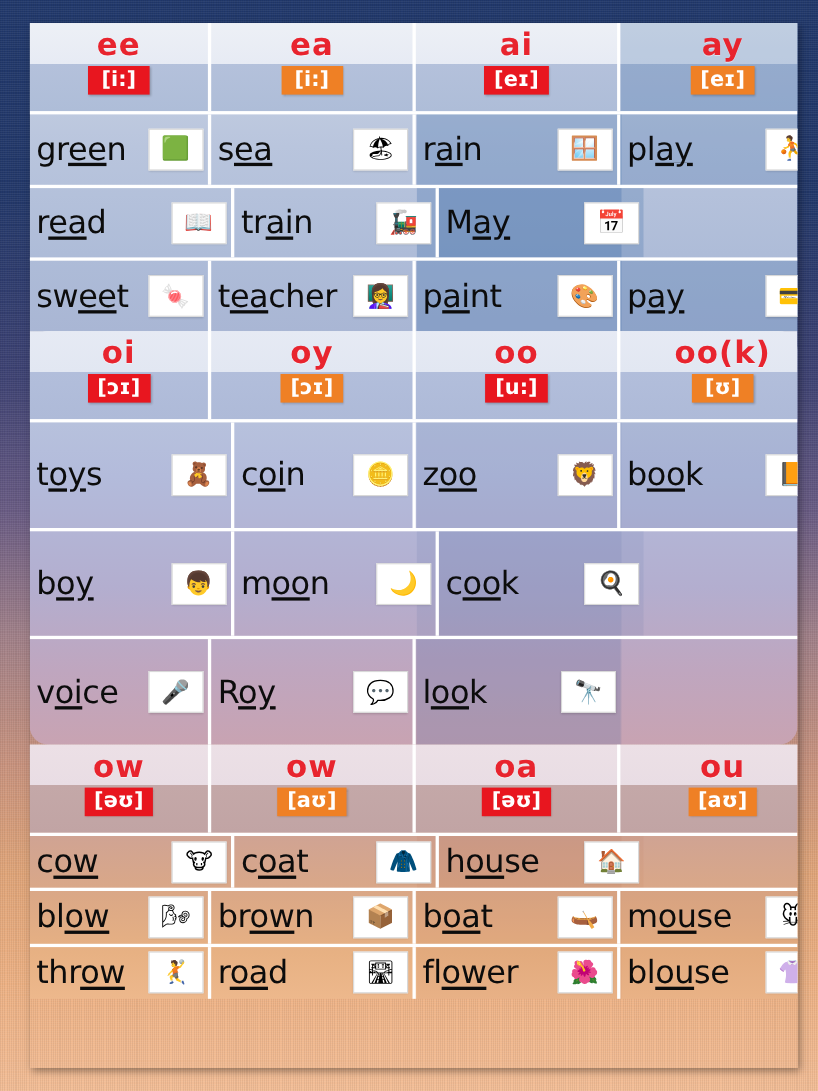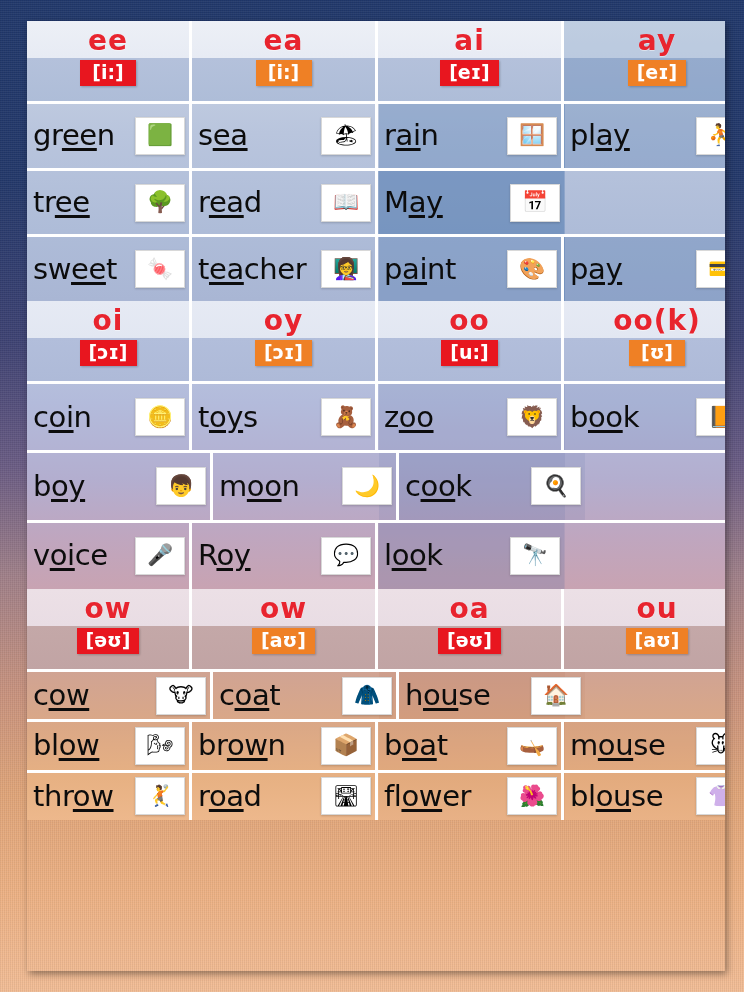--- a/index.html
+++ b/index.html
@@ -51,21 +51,21 @@
     overflow: hidden;
     z-index: 2;
   }
 
   .section {
     position: relative;
     display: flex;
     flex-direction: column;
   }
   .section.s1 { height: 280px; background: linear-gradient(180deg,#e9ecf3 0%, #c6d0e2 12%, #b9c5dd 40%, #aebcd8 75%, #a9b6d4 100%); }
-  .section.s2 { height: 288px; background: linear-gradient(180deg,#dfe3ee 0%, #bac6de 12%, #b3bbdb 35%, #b3aecf 62%, #bfa6bf 82%, #c8a3b2 100%); }
+  .section.s2 { height: 376px; background: linear-gradient(180deg,#dfe3ee 0%, #bac6de 12%, #b3bbdb 35%, #b3aecf 62%, #bfa6bf 82%, #c8a3b2 100%); border-radius: 17px; }
   .section.s3 { height: 231px; background: linear-gradient(180deg,#e9dfe4 0%, #cbb2b4 13%, #cfa394 34%, #dba886 60%, #e7b183 82%, #edb88c 100%); }
 
   
   .coltint {
     position: absolute;
     top: 0; bottom: 0;
     pointer-events: none;
   }
   .s1 .coltint.c3 { left: 352px; width: 186px; background: rgba(63,108,168,.30); }
   .s2 .coltint.c3 { left: 352px; width: 186px; background: rgba(70,100,160,.12); }
@@ -219,30 +219,30 @@
               </div>
             </div>
             <div class="wcell c3">
               <div class="word"><span>pl</span><u>ay</u><span></span></div>
               <div class="pic">
                 <span>⛹</span>
               </div>
             </div>
           </div>
           <div class="wrow">
-            <div class="wcell c0">
-              <div class="word"><span>tr</span><u>ee</u><span></span></div>
-              <div class="pic">
-                <span>🌳</span>
-              </div>
-            </div>
             <div class="wcell c1">
               <div class="word"><span>r</span><u>ea</u><span>d</span></div>
               <div class="pic">
                 <span>📖</span>
+              </div>
+            </div>
+            <div class="wcell c2">
+              <div class="word"><span>tr</span><u>ai</u><span>n</span></div>
+              <div class="pic">
+                <span>🚂</span>
               </div>
             </div>
             <div class="wcell c3">
               <div class="word"><span>M</span><u>ay</u><span></span></div>
               <div class="pic">
                 <span>📅</span>
               </div>
             </div>
           </div>
           <div class="wrow">
@@ -288,30 +288,30 @@
             <div class="digraph">oo</div>
             <div class="ipa red">[u:]</div>
           </div>
           <div class="hcell c3">
             <div class="digraph">oo(k)</div>
             <div class="ipa orange">[ʊ]</div>
           </div>
         </div>
         <div class="rows">
           <div class="wrow">
+            <div class="wcell c1">
+              <div class="word"><span>t</span><u>oy</u><span>s</span></div>
+              <div class="pic">
+                <span>🧸</span>
+              </div>
+            </div>
             <div class="wcell c0">
               <div class="word"><span>c</span><u>oi</u><span>n</span></div>
               <div class="pic">
                 <span>🪙</span>
-              </div>
-            </div>
-            <div class="wcell c1">
-              <div class="word"><span>t</span><u>oy</u><span>s</span></div>
-              <div class="pic">
-                <span>🧸</span>
               </div>
             </div>
             <div class="wcell c2">
               <div class="word"><span>z</span><u>oo</u><span></span></div>
               <div class="pic">
                 <span>🦁</span>
               </div>
             </div>
             <div class="wcell c3">
               <div class="word"><span>b</span><u>oo</u><span>k</span></div>

